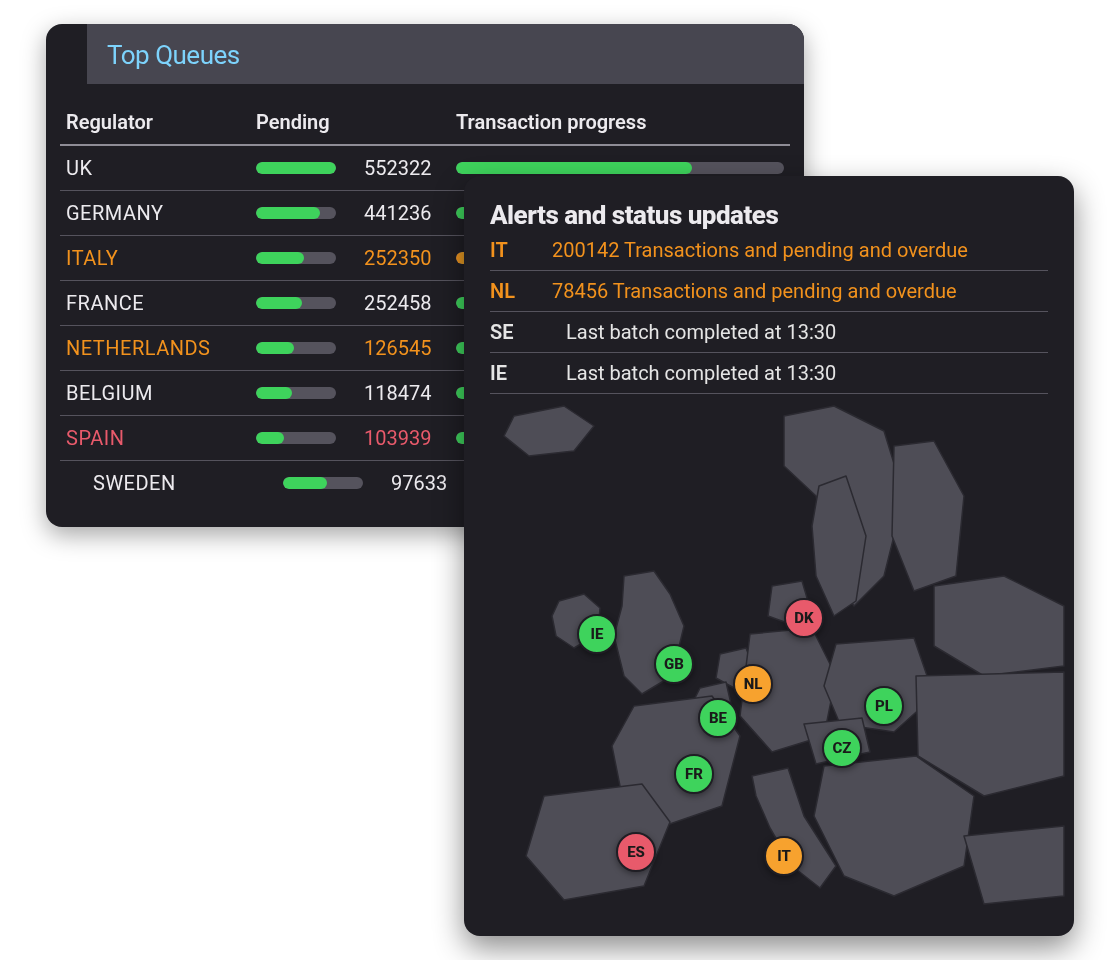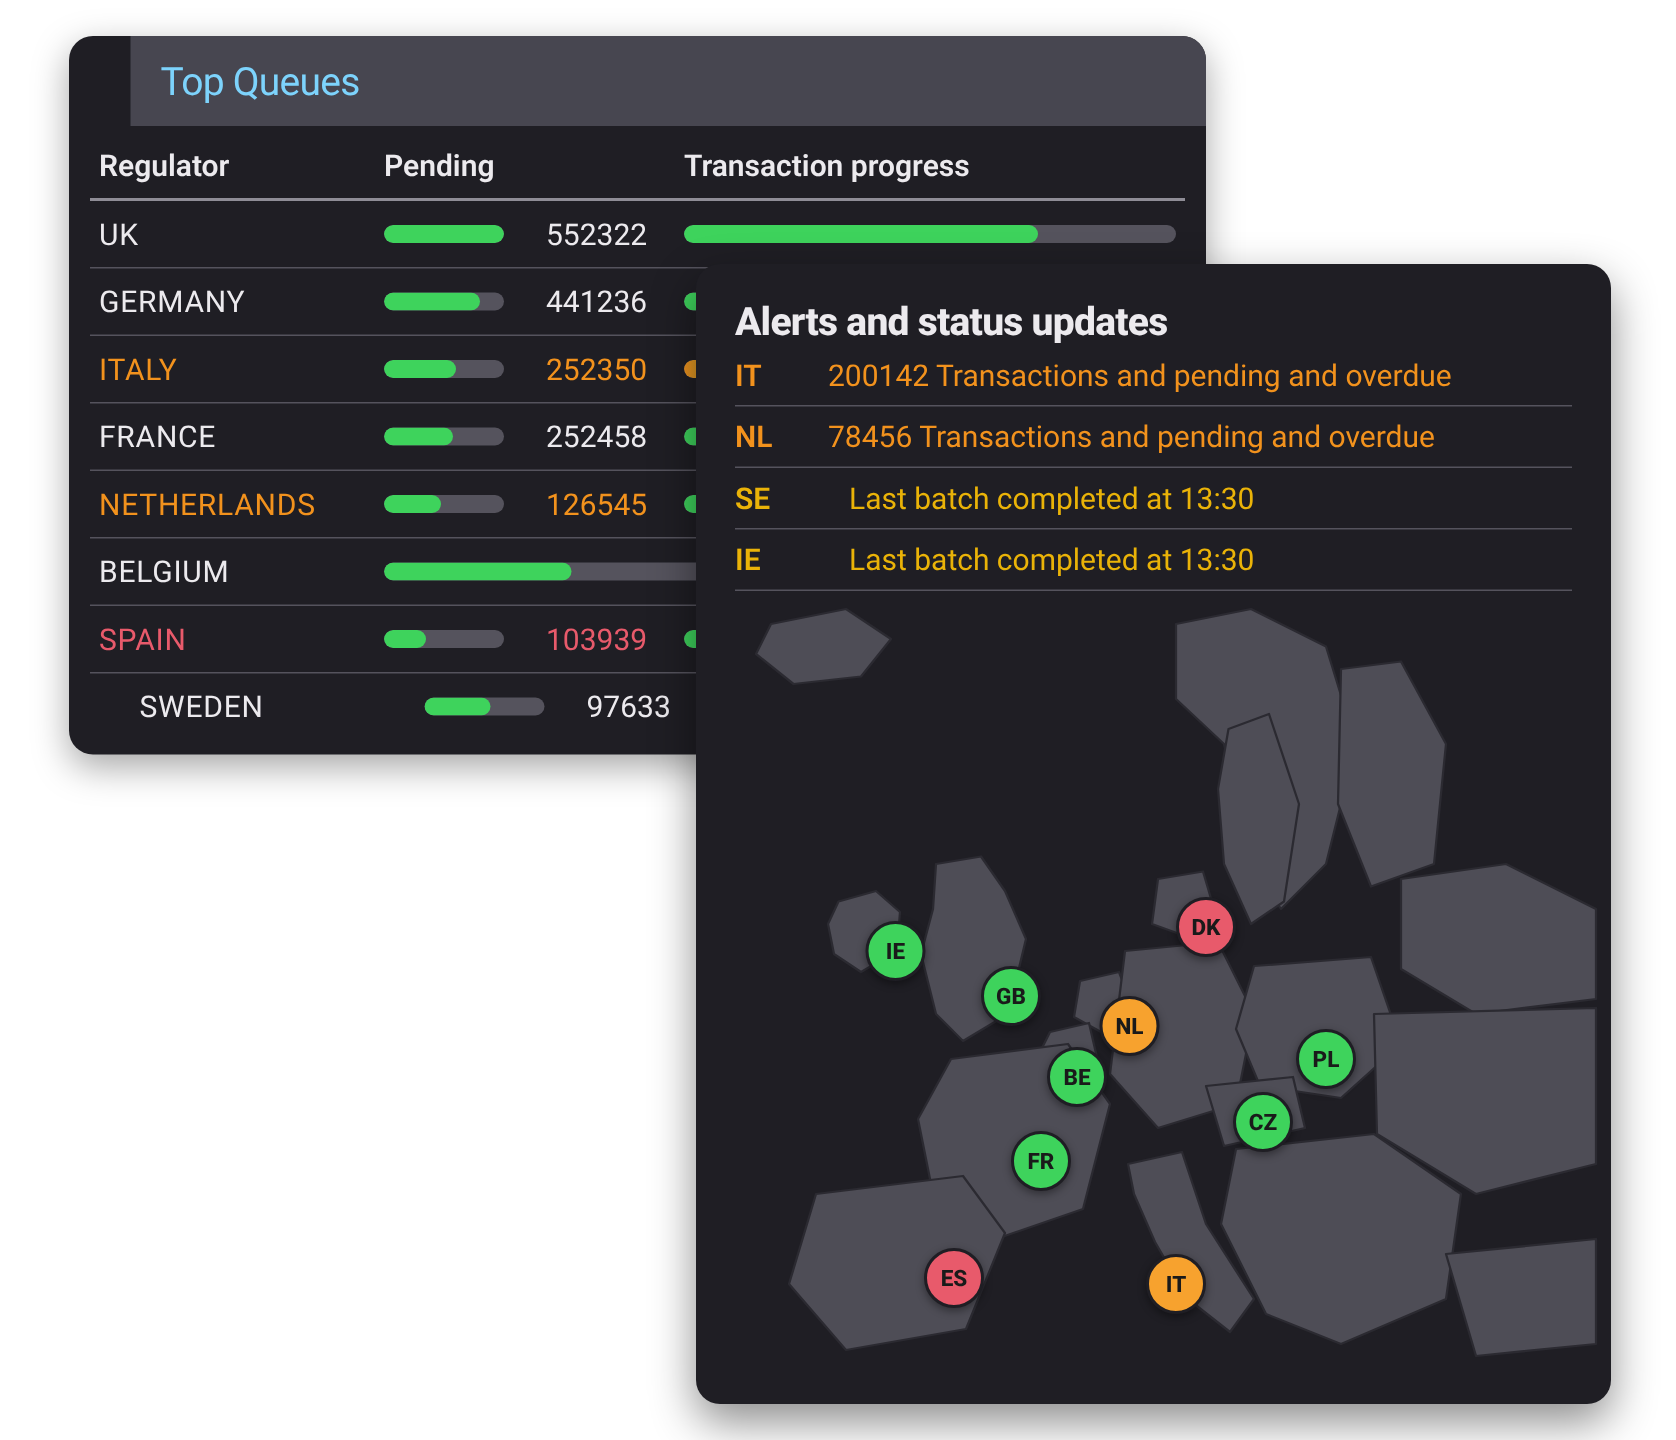--- a/index.html
+++ b/index.html
@@ -27,21 +27,21 @@
   .card-queues-header {
     background: #474650;
     padding: 16px 20px 14px;
     font-size: 26px;
     font-weight: 400;
     color: #7dd3fc;
     letter-spacing: -0.5px;
     margin-left: 41px;
   }
   .queues-table {
-    padding: 0 14px;
+    padding: 12px 14px;
   }
   .queues-columns {
     display: flex;
     color: #eceaee;
     font-size: 20px;
     font-weight: 600;
     padding: 14px 6px 10px;
     border-bottom: 2px solid #8f8d96;
   }
   .col-regulator { flex: 0 0 190px; }
@@ -111,21 +111,21 @@
   .alert-row {
     display: flex;
     font-size: 20px;
     padding: 8px 0;
     border-bottom: 1px solid #55535d;
     gap: 18px;
   }
   .alert-code { flex: 0 0 44px; font-weight: 600; }
   .alert-msg  { flex: 1 1 auto; }
   .alert-row.warning { color: #f2921d; }
-  .alert-row.normal  { color: #eab308; gap: 32px; }
+  .alert-row.normal  { color: #e5e5e5; gap: 32px; }
 
   .map-wrap {
     position: absolute;
     left: 0; right: 0; bottom: 0;
     height: 560px;
     pointer-events: none;
   }
   .map-wrap svg { width: 100%; height: 100%; display:block; }
 
   .map-badges {
@@ -227,20 +227,26 @@
             <span class="pending-number status-warning">126545</span>
           </div>
           <div class="cell-progress">
             <div class="bar-track wide">
               <div class="bar-fill" style="width:55%"></div>
             </div>
           </div>
         </div>
         <div class="queues-row">
           <div class="cell-regulator status-normal">BELGIUM</div>
+          <div class="cell-pending">
+            <div class="bar-track small">
+              <div class="bar-fill" style="width:45%"></div>
+            </div>
+            <span class="pending-number status-normal">118474</span>
+          </div>
           <div class="cell-progress">
             <div class="bar-track wide">
               <div class="bar-fill" style="width:38%"></div>
             </div>
           </div>
         </div>
         <div class="queues-row">
           <div class="cell-regulator status-error">SPAIN</div>
           <div class="cell-pending">
             <div class="bar-track small">

